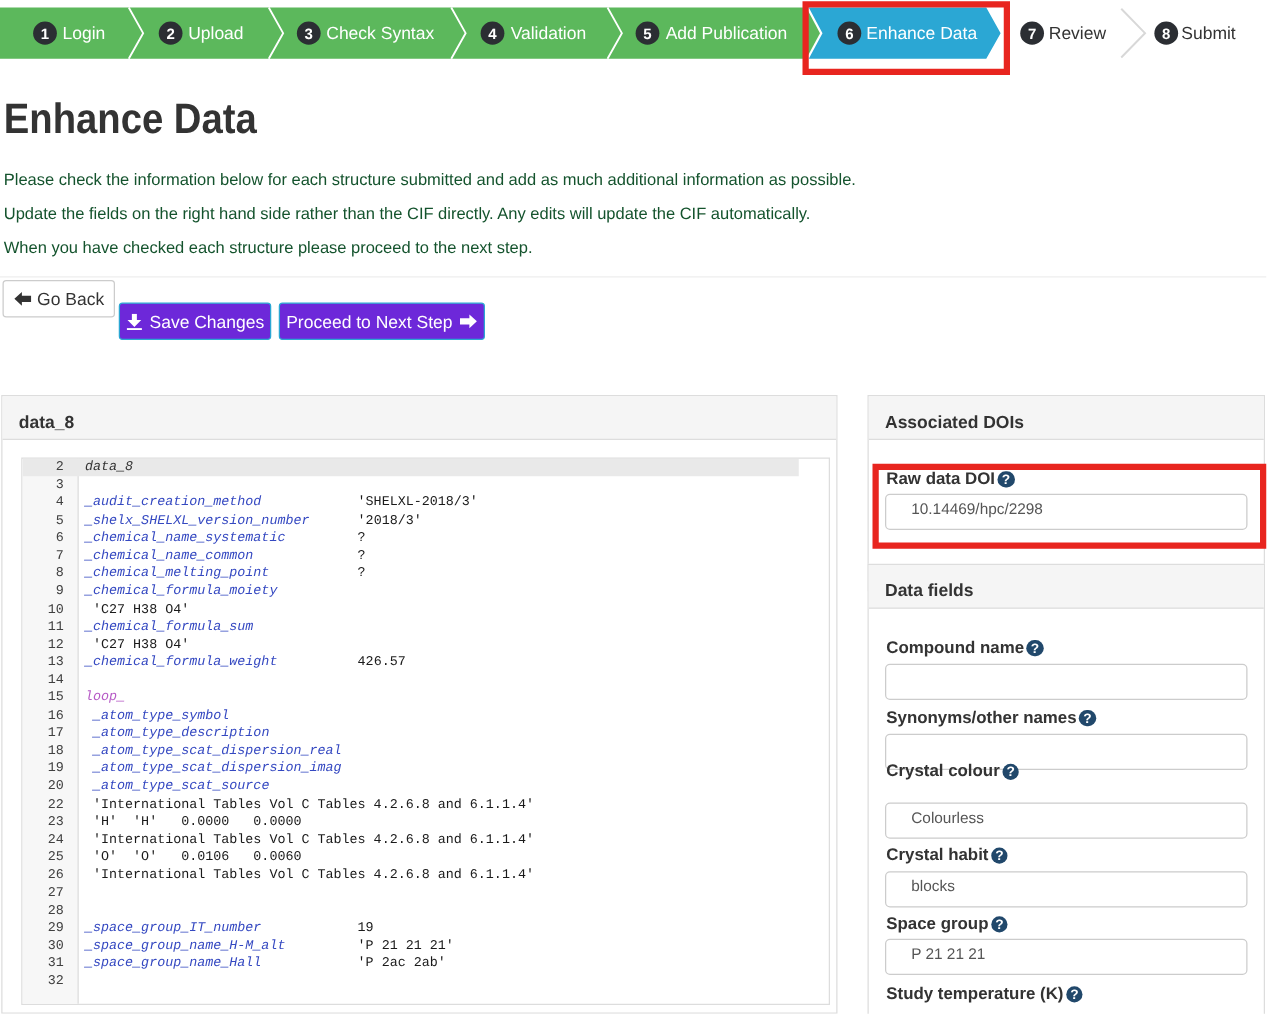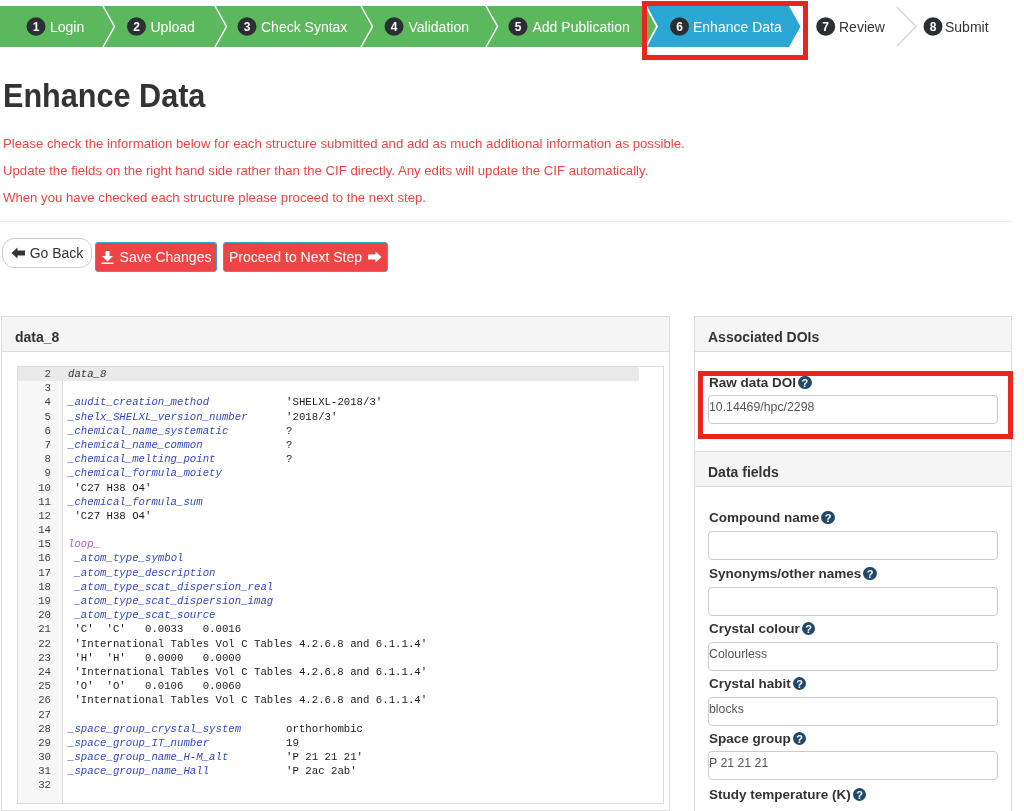--- a/index.html
+++ b/index.html
@@ -1,26 +1,26 @@
 <!DOCTYPE html>
 <html><head>
 <meta charset="utf-8">
 <style>
   html,body{margin:0;padding:0;background:#fff;}
   body{width:1024px;height:811px;position:relative;font-family:"Liberation Sans",sans-serif;overflow:hidden;}
   .abs{position:absolute;}
   h1{margin:0;font-size:34px;font-weight:bold;color:#333;transform:scaleX(0.9);transform-origin:0 0;}
-  p.desc{margin:0;font-size:13.2px;color:#ef4444;}
+  p.desc{margin:0;font-size:13.2px;color:#14532d;}
   .btn{position:absolute;height:30px;border-radius:3px;font-size:14px;display:flex;align-items:center;justify-content:center;box-sizing:border-box;}
-  .btn-blue{background:#ef4444;color:#fff;border:1px solid #2ba7d4;}
+  .btn-blue{background:#6d28d9;color:#fff;border:1px solid #2ba7d4;}
   .btn-white{background:#fff;color:#333;border:1px solid #ccc;}
   .panel{position:absolute;border:1px solid #ddd;background:#fff;box-sizing:border-box;}
   .panel-head{background:#f5f5f5;border-bottom:1px solid #ddd;font-weight:bold;font-size:14px;color:#333;padding:11.5px 13px 6px;box-sizing:border-box;height:35px;}
   .lbl{position:absolute;font-weight:bold;font-size:13.5px;color:#333;white-space:nowrap;}
-  .inp{position:absolute;left:13px;width:290px;height:29px;border:1px solid #ccc;border-radius:4px;box-sizing:border-box;background:#fff;font-size:12.3px;color:#555;line-height:23.5px;padding-left:0;}
+  .inp{position:absolute;left:13px;width:290px;height:29px;border:1px solid #ccc;border-radius:4px;box-sizing:border-box;background:#fff;font-size:12.3px;color:#555;line-height:23.5px;padding-left:20px;}
   .qi{display:inline-block;width:13.5px;height:13.5px;background:#21486b;border-radius:50%;color:#fff;font-size:11px;font-weight:bold;text-align:center;line-height:14px;vertical-align:0.5px;margin-left:2px;}
   .redbox{position:absolute;border:5px solid #e8251f;box-sizing:border-box;}
   
   #code{position:absolute;left:17px;top:366px;width:647px;height:438px;overflow:hidden;border:1px solid #ddd;box-sizing:border-box;font-family:"Liberation Mono",monospace;font-size:10.7px;background:#fff;}
   #gutter{position:absolute;left:0;top:0;width:45px;height:500px;background:#f7f7f7;border-right:1px solid #ddd;box-sizing:border-box;}
   .cl{position:relative;height:14.2px;line-height:14.2px;white-space:pre;}
   .cl .n{position:absolute;left:0;width:33px;text-align:right;color:#404040;}
   .cl .c{position:absolute;left:50px;color:#1a1a1a;}
   .k{color:#3448c1;font-style:italic;}
   .lp{color:#b65ac6;font-style:italic;}
@@ -76,21 +76,21 @@
   </g>
 </svg>
 <div class="redbox" style="left:642px;top:1px;width:166px;height:59px;"></div>
 
 <h1 class="abs" style="left:3px;top:75.5px;">Enhance Data</h1>
 <p class="desc abs" style="left:3px;top:136px;">Please check the information below for each structure submitted and add as much additional information as possible.</p>
 <p class="desc abs" style="left:3px;top:163px;">Update the fields on the right hand side rather than the CIF directly. Any edits will update the CIF automatically.</p>
 <p class="desc abs" style="left:3px;top:190px;">When you have checked each structure please proceed to the next step.</p>
 <div class="abs" style="left:0;top:221px;width:1013px;height:1px;background:#eee;"></div>
 
-<div class="btn btn-white" style="left:2px;top:238px;width:90px;border-radius:12px;">
+<div class="btn btn-white" style="left:2px;top:224px;width:90px;">
   <svg width="14" height="12" viewBox="0 0 14 12" style="margin-right:5px">
       <path d="M6.5 0.5 L6.5 3.5 L14 3.5 L14 8.5 L6.5 8.5 L6.5 11.5 L0.5 6 Z" fill="#333"></path>
     </svg>
   Go Back
 </div>
 <div class="btn btn-blue" style="left:95px;top:242px;width:122px;">
   <svg width="13" height="13" viewBox="0 0 13 13" style="margin-right:6px">
       <path d="M4.5 0 L8.5 0 L8.5 5 L12 5 L6.5 10.5 L1 5 L4.5 5 Z" fill="#fff"></path>
       <rect x="0.5" y="11.5" width="12" height="1.8" fill="#fff"></rect>
     </svg>
@@ -113,35 +113,35 @@
   <div class="cl"><span class="n">3</span></div>
   <div class="cl"><span class="n">4</span><span class="c"><span class="k">_audit_creation_method</span>            'SHELXL-2018/3'</span></div>
   <div class="cl"><span class="n">5</span><span class="c"><span class="k">_shelx_SHELXL_version_number</span>      '2018/3'</span></div>
   <div class="cl"><span class="n">6</span><span class="c"><span class="k">_chemical_name_systematic</span>         ?</span></div>
   <div class="cl"><span class="n">7</span><span class="c"><span class="k">_chemical_name_common</span>             ?</span></div>
   <div class="cl"><span class="n">8</span><span class="c"><span class="k">_chemical_melting_point</span>           ?</span></div>
   <div class="cl"><span class="n">9</span><span class="c"><span class="k">_chemical_formula_moiety</span></span></div>
   <div class="cl"><span class="n">10</span><span class="c"> 'C27 H38 O4'</span></div>
   <div class="cl"><span class="n">11</span><span class="c"><span class="k">_chemical_formula_sum</span></span></div>
   <div class="cl"><span class="n">12</span><span class="c"> 'C27 H38 O4'</span></div>
+  <div class="cl"><span class="n">13</span><span class="c"><span class="k">_chemical_formula_weight</span>          426.57</span></div>
   <div class="cl"><span class="n">14</span></div>
   <div class="cl"><span class="n">15</span><span class="c"><span class="lp">loop_</span></span></div>
   <div class="cl"><span class="n">16</span><span class="c"> <span class="k">_atom_type_symbol</span></span></div>
   <div class="cl"><span class="n">17</span><span class="c"> <span class="k">_atom_type_description</span></span></div>
   <div class="cl"><span class="n">18</span><span class="c"> <span class="k">_atom_type_scat_dispersion_real</span></span></div>
   <div class="cl"><span class="n">19</span><span class="c"> <span class="k">_atom_type_scat_dispersion_imag</span></span></div>
   <div class="cl"><span class="n">20</span><span class="c"> <span class="k">_atom_type_scat_source</span></span></div>
-  <div class="cl"><span class="n">21</span><span class="c"> 'C'  'C'   0.0033   0.0016</span></div>
   <div class="cl"><span class="n">22</span><span class="c"> 'International Tables Vol C Tables 4.2.6.8 and 6.1.1.4'</span></div>
   <div class="cl"><span class="n">23</span><span class="c"> 'H'  'H'   0.0000   0.0000</span></div>
   <div class="cl"><span class="n">24</span><span class="c"> 'International Tables Vol C Tables 4.2.6.8 and 6.1.1.4'</span></div>
   <div class="cl"><span class="n">25</span><span class="c"> 'O'  'O'   0.0106   0.0060</span></div>
   <div class="cl"><span class="n">26</span><span class="c"> 'International Tables Vol C Tables 4.2.6.8 and 6.1.1.4'</span></div>
   <div class="cl"><span class="n">27</span></div>
-  <div class="cl"><span class="n">28</span><span class="c"><span class="k">_space_group_crystal_system</span>       orthorhombic</span></div>
+  <div class="cl"><span class="n">28</span></div>
   <div class="cl"><span class="n">29</span><span class="c"><span class="k">_space_group_IT_number</span>            19</span></div>
   <div class="cl"><span class="n">30</span><span class="c"><span class="k">_space_group_name_H-M_alt</span>         'P 21 21 21'</span></div>
   <div class="cl"><span class="n">31</span><span class="c"><span class="k">_space_group_name_Hall</span>            'P 2ac 2ab'</span></div>
   <div class="cl"><span class="n">32</span></div>
 </div>
 
 <div class="panel" style="left:694px;top:316px;width:318px;height:157px;">
   <div class="panel-head">Associated DOIs</div>
   <div style="position:relative;">
     <div class="lbl" style="left:14px;top:23px;">Raw data DOI<span class="qi">?</span></div>
@@ -150,21 +150,21 @@
 </div>
 <div class="redbox" style="left:698px;top:371px;width:315px;height:68px;"></div>
 
 <div class="panel" style="left:694px;top:451px;width:318px;height:400px;">
   <div class="panel-head">Data fields</div>
   <div style="position:relative;">
     <div class="lbl" style="left:14px;top:23px;">Compound name<span class="qi">?</span></div>
     <div class="inp" style="top:44px;"></div>
     <div class="lbl" style="left:14px;top:79px;">Synonyms/other names<span class="qi">?</span></div>
     <div class="inp" style="top:100px;"></div>
-    <div class="lbl" style="left:14px;top:134px;">Crystal colour<span class="qi">?</span></div>
+    <div class="lbl" style="left:14px;top:122px;">Crystal colour<span class="qi">?</span></div>
     <div class="inp" style="top:155px;">Colourless</div>
     <div class="lbl" style="left:14px;top:189px;">Crystal habit<span class="qi">?</span></div>
     <div class="inp" style="top:210px;">blocks</div>
     <div class="lbl" style="left:14px;top:244px;">Space group<span class="qi">?</span></div>
     <div class="inp" style="top:264px;">P 21 21 21</div>
     <div class="lbl" style="left:14px;top:300px;">Study temperature (K)<span class="qi">?</span></div>
   </div>
 </div>
 
 </body></html>

